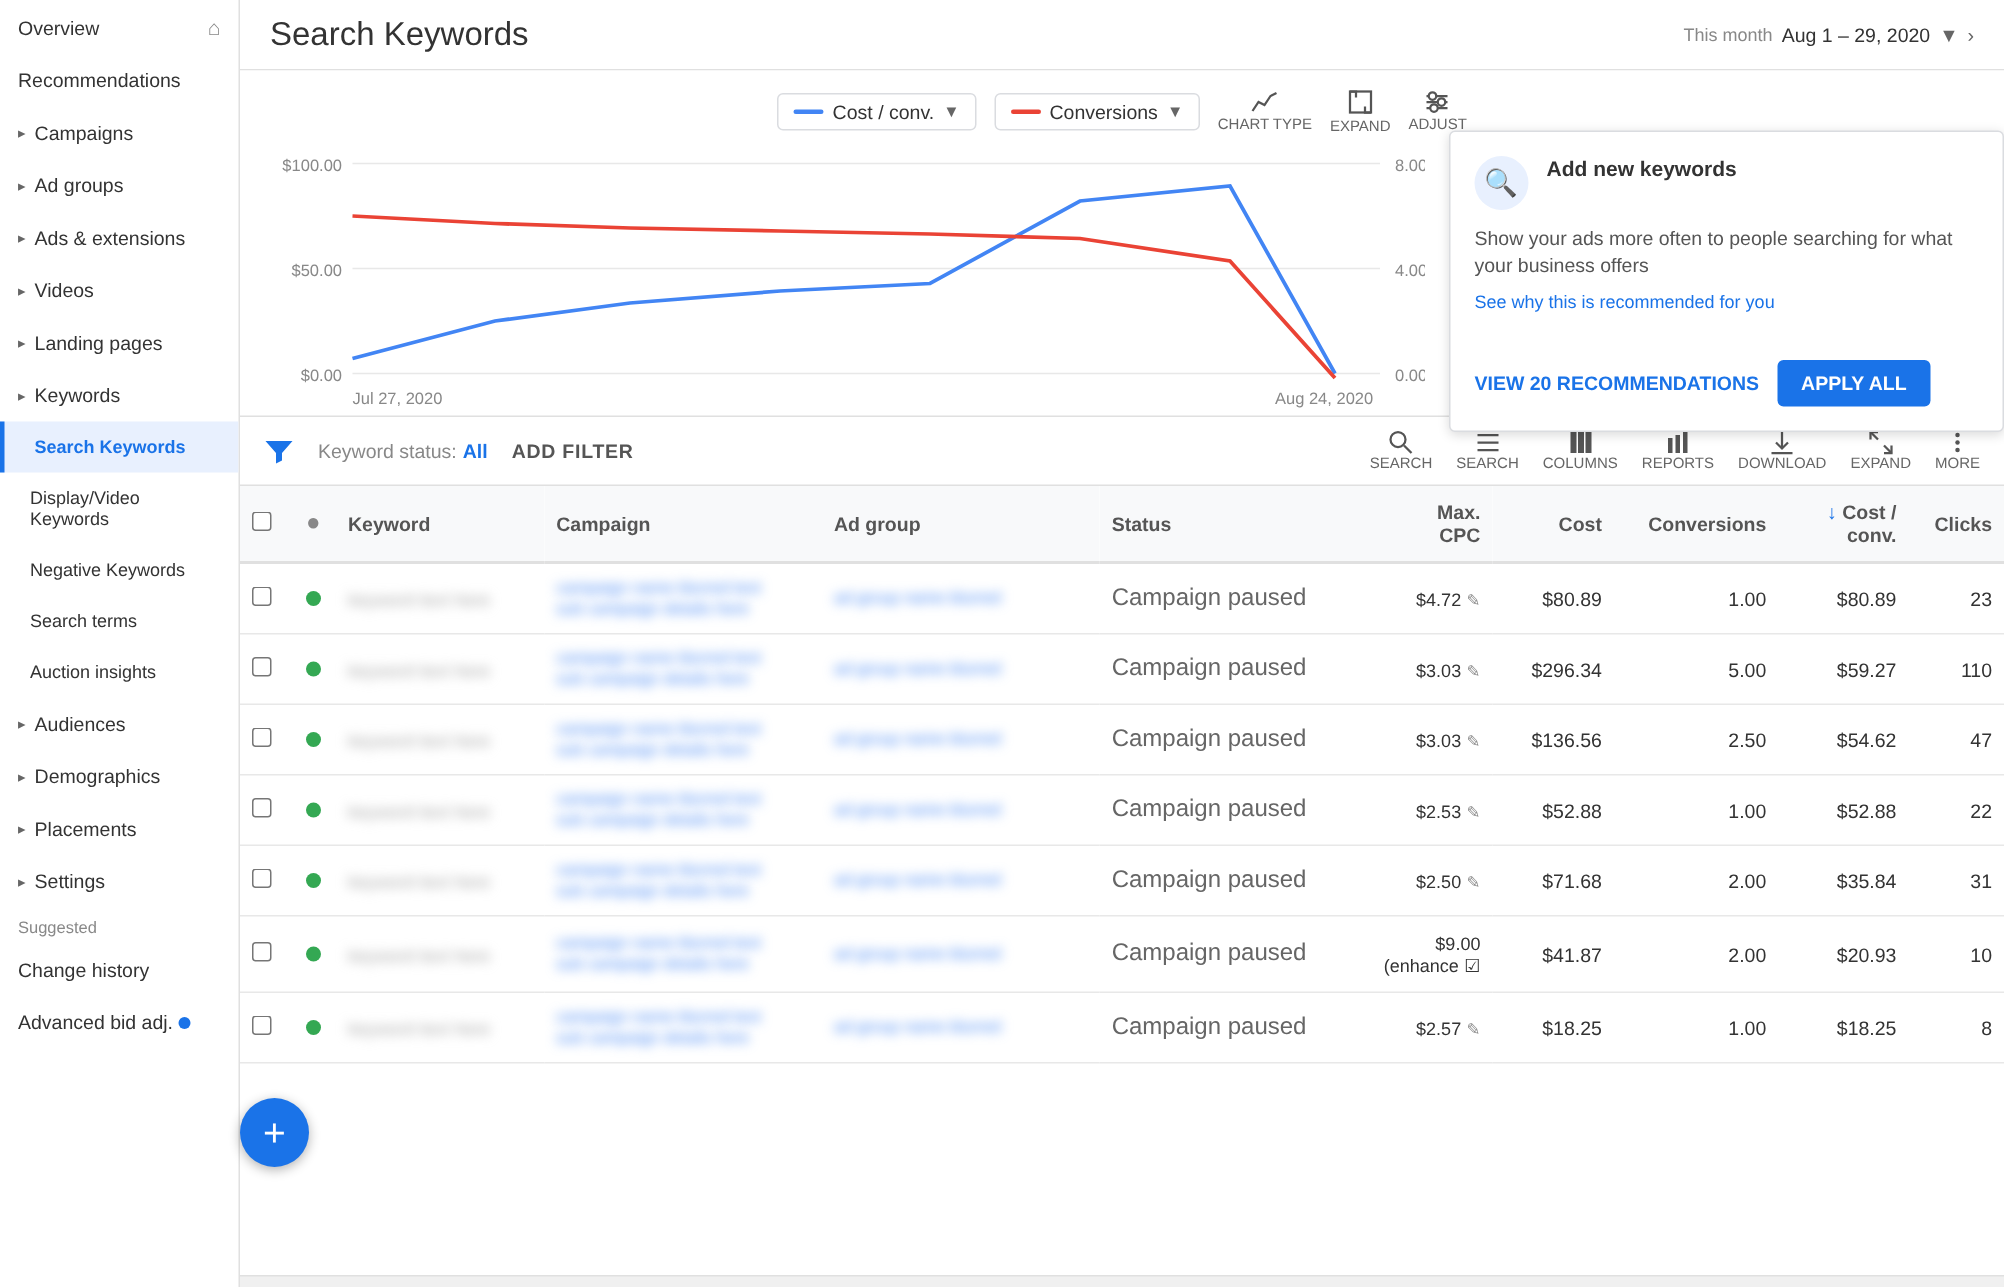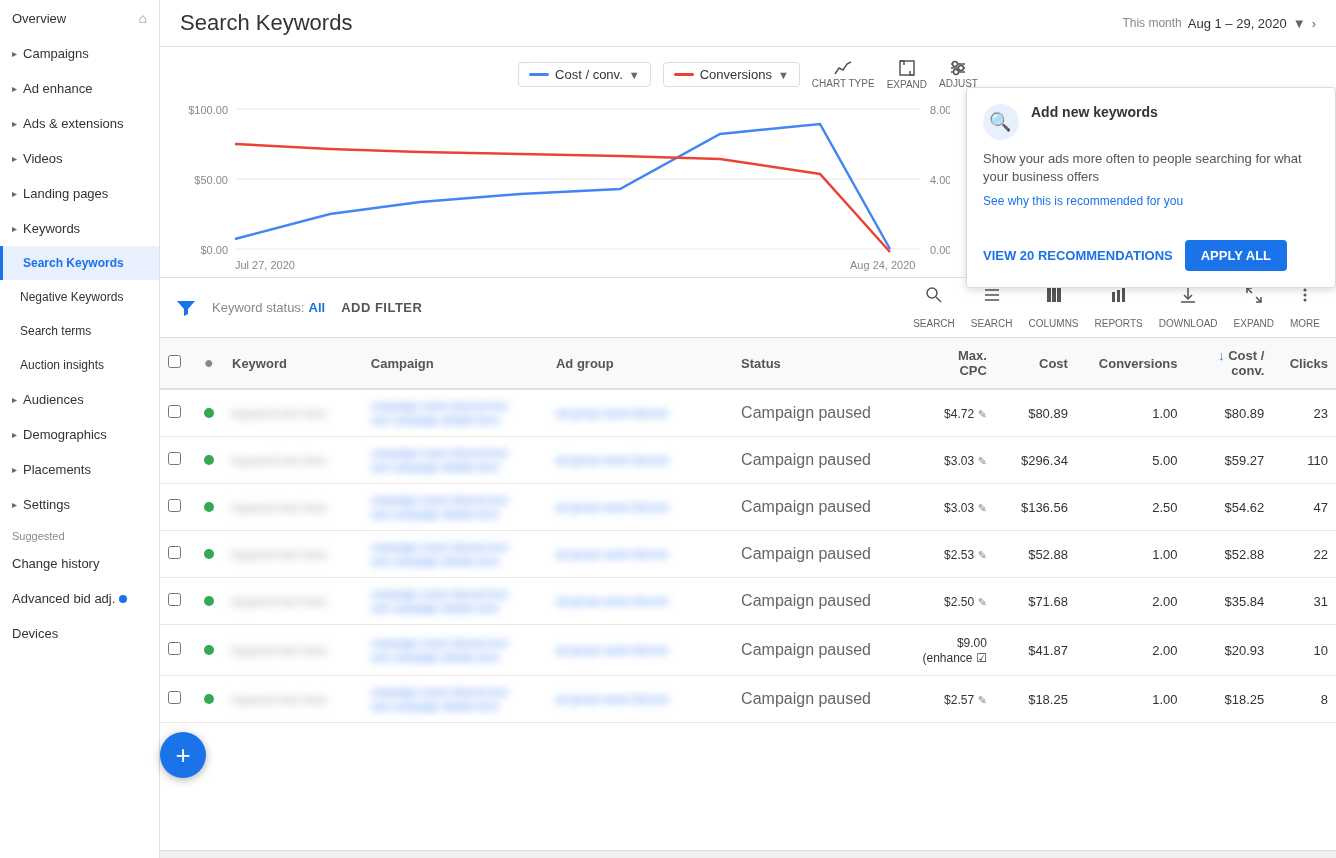--- a/index.html
+++ b/index.html
@@ -203,21 +203,21 @@
       align-items: center;
       gap: 16px;
     }
     .filter-right-btn {
       display: flex;
       flex-direction: column;
       align-items: center;
       font-size: 10px;
       color: #666;
       cursor: pointer;
-      gap: 14px;
+      gap: 0;
     }
     .filter-right-btn svg { color: #555; }
 
     
     .table-container {
       flex: 1;
       overflow-y: auto;
     }
     table {
       width: 100%;
@@ -292,26 +292,29 @@
   </style>
 </head>
 <body>
 
 <div class="sidebar">
   <div class="sidebar-item">
     <span>Overview</span>
     <span class="home-icon">⌂</span>
   </div>
   <div class="sidebar-item">
+    <span>Recommendations</span>
+  </div>
+  <div class="sidebar-item">
     <span class="arrow">▸</span>
     <span>Campaigns</span>
   </div>
   <div class="sidebar-item">
     <span class="arrow">▸</span>
-    <span>Ad enhance</span>
+    <span>Ad groups</span>
   </div>
   <div class="sidebar-item">
     <span class="arrow">▸</span>
     <span>Ads &amp; extensions</span>
   </div>
   <div class="sidebar-item">
     <span class="arrow">▸</span>
     <span>Videos</span>
   </div>
   <div class="sidebar-item">
@@ -319,20 +322,23 @@
     <span>Landing pages</span>
   </div>
   <div class="sidebar-item">
     <span class="arrow">▸</span>
     <span>Keywords</span>
   </div>
   <div class="sidebar-item sidebar-sub active">
     <span>Search Keywords</span>
   </div>
   <div class="sidebar-item sidebar-sub">
+    <span>Display/Video Keywords</span>
+  </div>
+  <div class="sidebar-item sidebar-sub">
     <span>Negative Keywords</span>
   </div>
   <div class="sidebar-item sidebar-sub">
     <span>Search terms</span>
   </div>
   <div class="sidebar-item sidebar-sub">
     <span>Auction insights</span>
   </div>
   <div class="sidebar-item">
     <span class="arrow">▸</span>
@@ -350,23 +356,20 @@
     <span class="arrow">▸</span>
     <span>Settings</span>
   </div>
   <div class="sidebar-section-label">Suggested</div>
   <div class="sidebar-item">
     <span>Change history</span>
   </div>
   <div class="sidebar-item">
     <span>Advanced bid adj.</span>
     <span class="blue-dot"></span>
-  </div>
-  <div class="sidebar-item">
-    <span>Devices</span>
   </div>
 </div>
 
 <div class="main">
 
   <div class="main-header">
     <h1>Search Keywords</h1>
     <div class="date-range">
       <span class="label">This month</span>
       <span>Aug 1 – 29, 2020</span>

